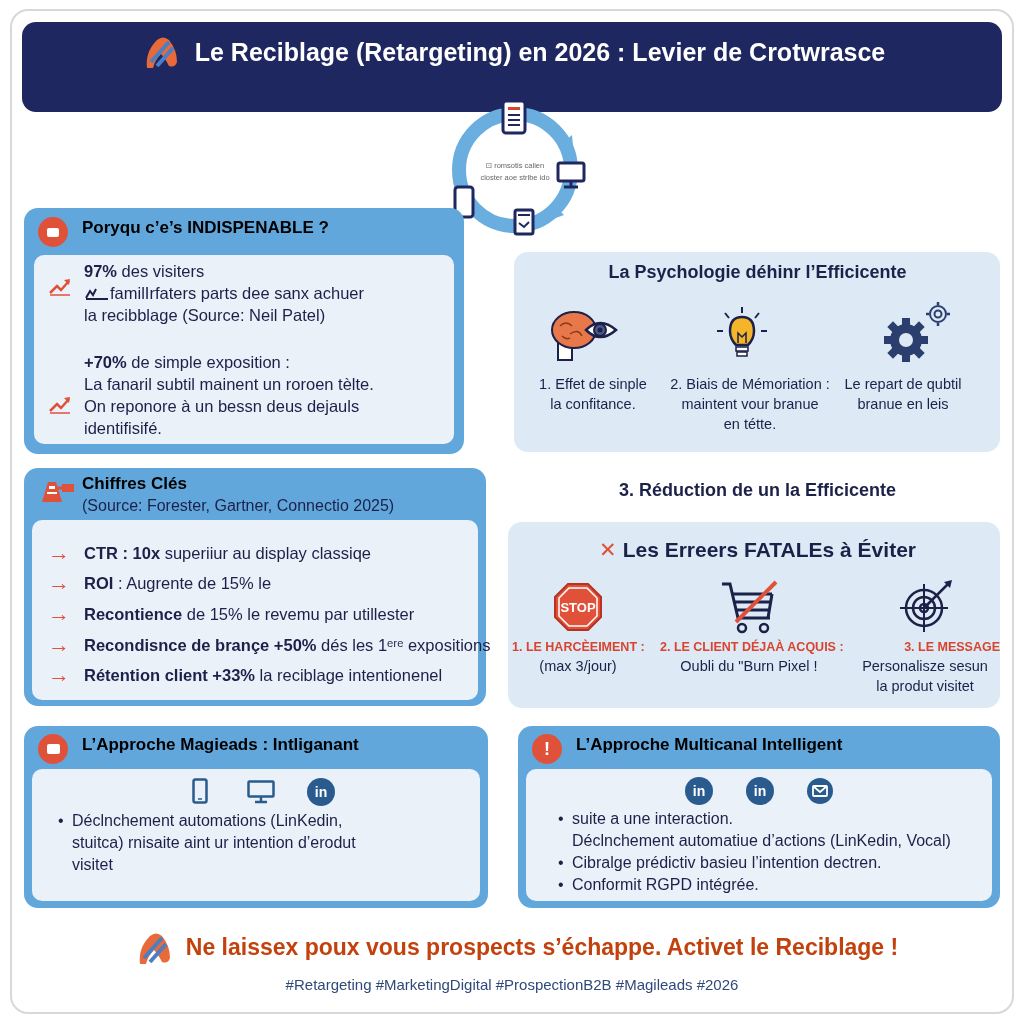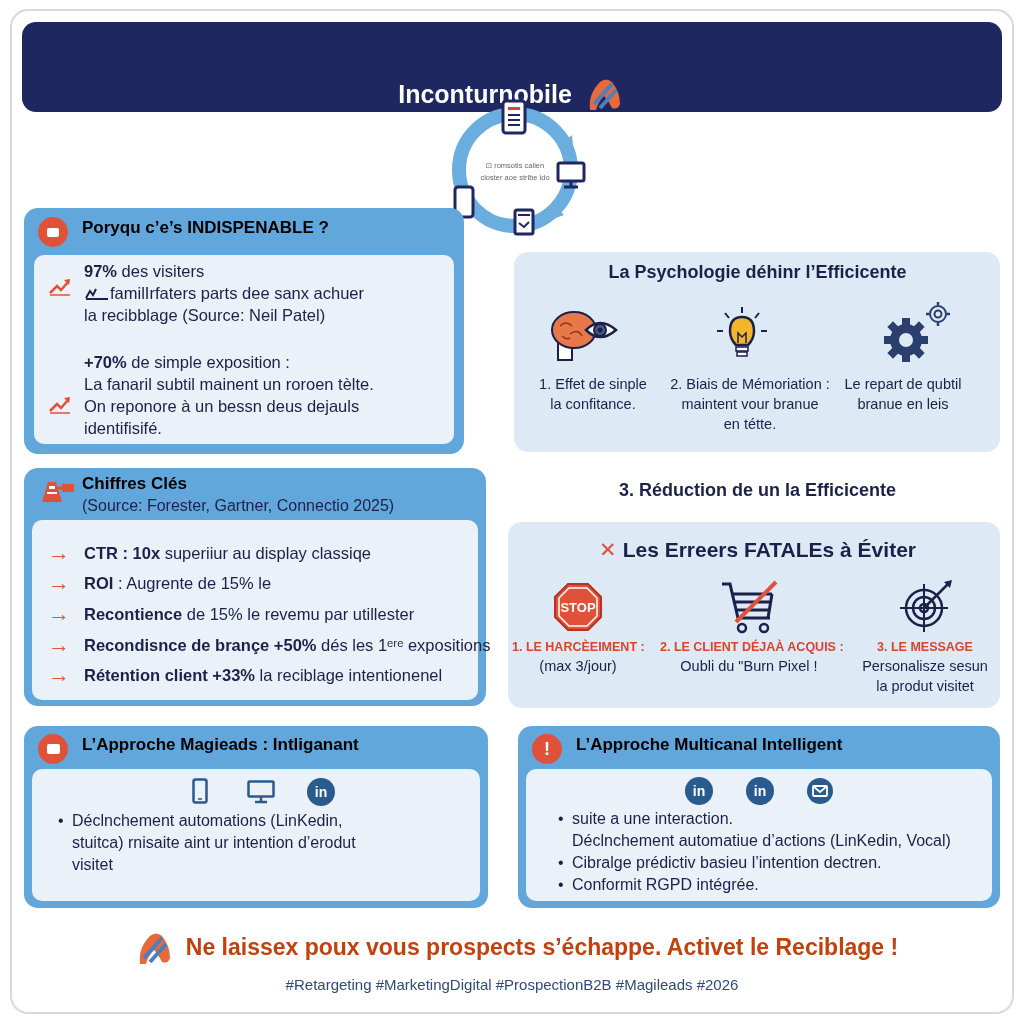--- a/index.html
+++ b/index.html
@@ -29,45 +29,45 @@
 
   .arrow { position: absolute; color: #e0513a; font-size: 22px; font-weight: bold; }
   .kf-row { position: absolute; left: 84px; font-size: 16.5px; color: #1b2148; white-space: nowrap; }
 
   .psy-title { position: absolute; left: 515px; width: 485px; top: 262px; text-align: center; font-size: 18px; font-weight: bold; color: #1b2148; }
   .psy-cap { position: absolute; font-size: 14.5px; line-height: 20px; color: #1b2148; text-align: center; }
 
   .reduction { position: absolute; left: 510px; width: 495px; top: 480px; text-align: center; font-size: 18px; font-weight: bold; color: #1b2148; }
 
   .err-title { position: absolute; left: 510px; width: 495px; top: 538px; text-align: center; font-size: 21px; font-weight: bold; color: #1b2148; }
-  .err-head { position: absolute; font-size: 12.5px; font-weight: bold; color: #d9442e; text-align: center; white-space: nowrap; }
+  .err-head { position: absolute; font-size: 12.5px; font-weight: bold; color: #d9442e; text-align: right; white-space: nowrap; }
   .err-cap { position: absolute; font-size: 14.5px; line-height: 20px; color: #1b2148; text-align: center; }
 
   .cta { position: absolute; left: 100px; top: 925px; width: 830px; height: 45px; display: flex; align-items: center; justify-content: center; gap: 10px; font-size: 23px; font-weight: bold; color: #c2410c; }
   .tags { position: absolute; left: 0; width: 1024px; top: 976px; text-align: center; font-size: 15px; color: #2f4a7a; }
 
   .bullet-list { position: absolute; font-size: 16px; line-height: 22px; color: #1b2148; }
   .bullet-list .li { position: relative; padding-left: 14px; }
   .bullet-list .li::before { content: "•"; position: absolute; left: 0; }
 
   .li-icon { position: absolute; width: 28px; height: 28px; border-radius: 50%; background: #2a5b8f; color: #fff; font-weight: bold; font-size: 14px; display: flex; align-items: center; justify-content: center; }
 </style>
 </head>
 <body>
 
 <div class="frame"></div>
 
 <div class="header">
-  <div class="line2">
-    <span>Inconturnobile</span>
+  <div class="line1">
     <svg class="logo" viewBox="0 0 44 40">
       <path d="M8 36 Q6 20 18 8 Q24 3 30 8 Q38 18 38 30 Q36 36 30 34 Q26 26 22 22 Q16 28 14 36 Z" fill="#e8693a"></path>
       <path d="M12 30 L30 10" stroke="#4a7fc4" stroke-width="4"></path>
       <path d="M18 34 L34 16" stroke="#4a7fc4" stroke-width="4"></path>
     </svg>
+    <span>Le Reciblage (Retargeting) en 2026 : Levier de Crotwrasce</span>
   </div>
 </div>
 
 <svg class="cycle" viewBox="0 0 150 150">
   <circle cx="75" cy="75" r="56" fill="none" stroke="#6aaee0" stroke-width="14"></circle>
   <polygon points="118,52 132,40 134,62" fill="#6aaee0"></polygon>
   <polygon points="102,128 124,120 112,108" fill="#6aaee0"></polygon>
   <g>
     <rect x="63" y="6" width="22" height="32" rx="3" fill="#fff" stroke="#1f2761" stroke-width="3"></rect>
     <rect x="68" y="12" width="12" height="3" fill="#d9442e"></rect>

